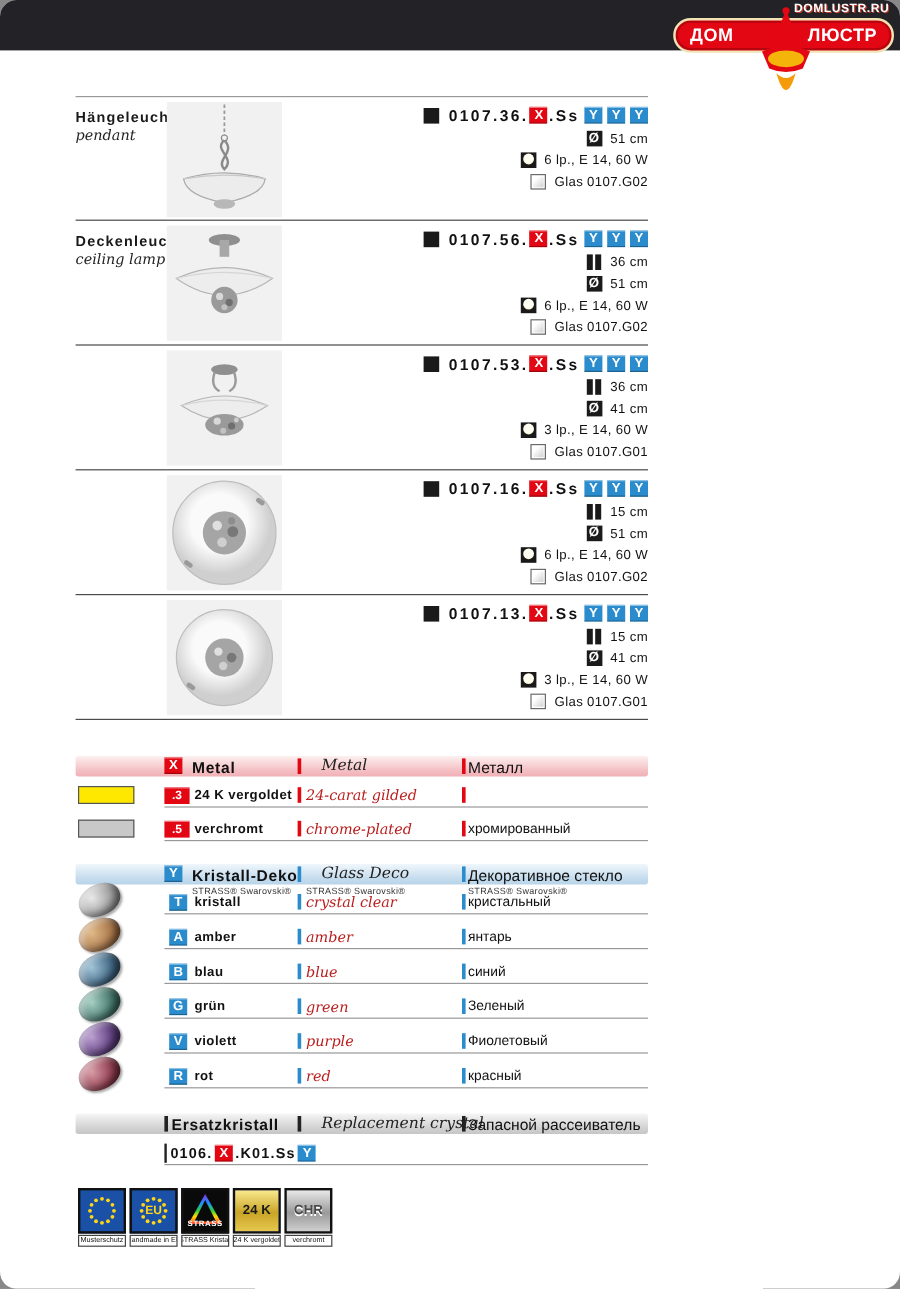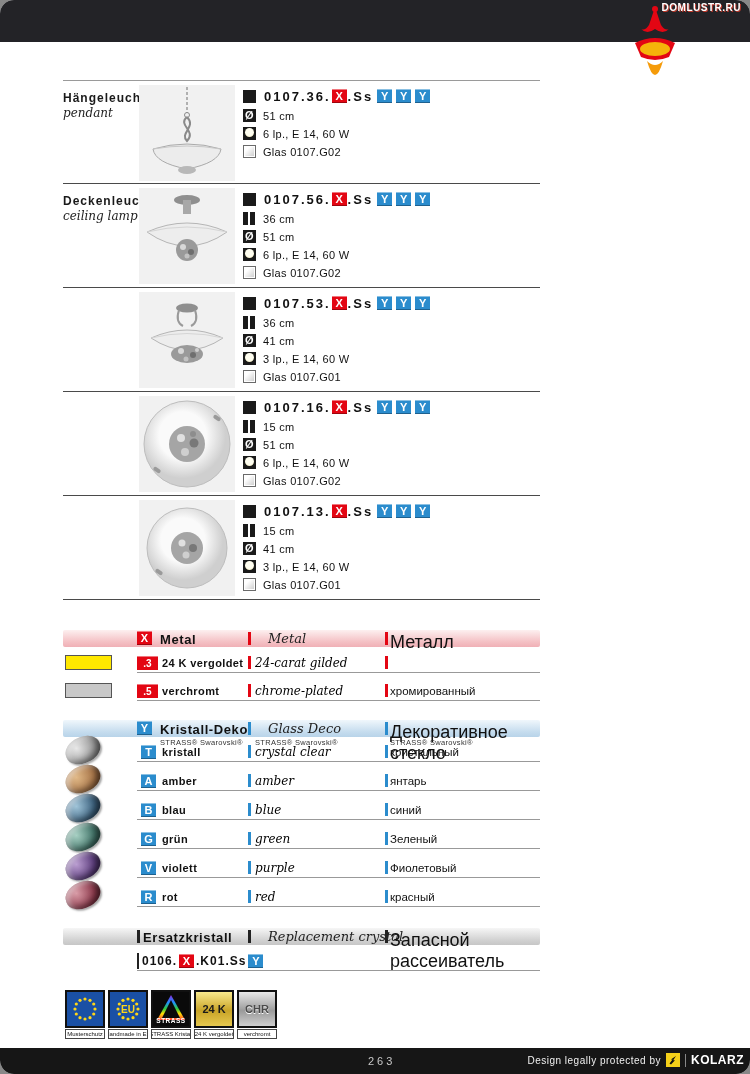--- a/index.html
+++ b/index.html
@@ -21,21 +21,21 @@
   
   .products { position:absolute; left:63px; top:80px; width:477px; }
   .prow { position:relative; height:104px; border-bottom:1px solid #4a4a4a; }
   .prow:first-child { border-top:1px solid #9a9a9a; }
   .plabel { position:absolute; left:0; top:10px; width:100px; }
   .plabel .de { font-size:12px; font-weight:bold; color:#1a1a1a; letter-spacing:1px; }
   .plabel .en { font-family:"DejaVu Serif", serif; font-style:italic; font-size:12px; color:#222; margin-top:1px; }
   .pimg { position:absolute; left:76px; top:4px; width:96px; height:96px; background:#f1f1f1; }
   .pimg svg { position:absolute; left:0; top:0; }
   .pspecs { position:absolute; left:180px; top:6px; width:297px; }
-  .spec { display:flex; align-items:center; height:17px; margin-bottom:1px; font-size:11px; color:#111; letter-spacing:.3px; }
+  .spec { display:flex; align-items:center; height:17px; margin-bottom:1px; font-size:11px; color:#111; letter-spacing:.3px;justify-content:flex-end; }
   .spec .txt { margin-left:7px; }
   .code-row { height:18px; font-weight:bold; font-size:13px; letter-spacing:2px; margin-bottom:2px; }
   .sq { width:13px; height:13px; background:#1a1a1a; display:inline-block; flex:0 0 13px; margin-right:8px; }
   .xbox,.ybox { display:inline-flex; align-items:center; justify-content:center; width:15px; height:14px;
                 color:#fff; font-weight:bold; font-size:11px; letter-spacing:0;
                 box-shadow:inset 0 1px 0 rgba(255,255,255,.45), inset 0 -1px 0 rgba(0,0,0,.3); }
   .xbox { background:#e30613; }
   .ybox { background:#2b8ccd; margin-left:4px; }
   .code-row .xbox { margin:0 1px; }
   .ic { flex:0 0 13px; width:13px; height:13px; position:relative; }
@@ -50,33 +50,33 @@
 
   
   .legend { position:absolute; left:63px; top:630px; width:477px; }
   .lband { position:absolute; left:0; width:477px; height:17px; border-radius:2px; }
   .lband.pink { background:linear-gradient(180deg,#fdf0f0 0%,#f4c0c4 70%,#f0b0b6 100%); }
   .lband.blue { background:linear-gradient(180deg,#f0f7fc 0%,#c5dcee 70%,#b8d4e9 100%); }
   .lband.gray { background:linear-gradient(180deg,#f6f6f6 0%,#d2d2d2 70%,#c6c6c6 100%); }
   .lband .bx { position:absolute; left:74px; top:1px; }
   .h-de { position:absolute; left:97px; top:2px; font-size:13px; font-weight:bold; color:#111; letter-spacing:.6px; }
   .h-en { position:absolute; left:192px; top:1px; font-family:"DejaVu Serif", serif; font-style:italic; font-size:13px; color:#222;margin-left:13px; }
-  .h-ru { position:absolute; left:327px; top:2px; font-size:18px; color:#111; }
+  .h-ru { position:absolute; left:327px; top:2px; font-size:13px; color:#111; }
   .vbar { position:absolute; top:2px; width:3px; height:13px; }
   .vbar.red { background:#e30613; } .vbar.blu { background:#2b8ccd; } .vbar.blk { background:#222; }
   .vbar.c2 { left:185px; } .vbar.c3 { left:322px; }
   .lsub { position:absolute; font-size:7.5px; color:#333; letter-spacing:.3px; }
   .lrow { position:absolute; left:0; width:477px; height:19px; }
   .lrow::after { content:""; position:absolute; left:74px; right:0; bottom:0; height:1px; background:#999; }
   .lrow .rcode { position:absolute; left:74px; top:2px; width:21px; height:14px; background:#e30613; color:#fff;
                  font-weight:bold; font-size:10px; display:flex; align-items:center; justify-content:center;
                  box-shadow:inset 0 1px 0 rgba(255,255,255,.45); }
   .lrow .lcode { position:absolute; left:74px; top:2px; }
   .l-de { position:absolute; left:99px; top:3px; font-size:11px; font-weight:bold; color:#111; letter-spacing:.4px; }
-  .l-en { position:absolute; left:192px; top:2px; font-family:"DejaVu Serif", serif; font-style:italic; font-size:12px; color:#000000; }
+  .l-en { position:absolute; left:192px; top:2px; font-family:"DejaVu Serif", serif; font-style:italic; font-size:12px; color:#b91c1c; }
   .l-ru { position:absolute; left:327px; top:3px; font-size:11.5px; color:#111; }
   .swatch { position:absolute; left:2px; top:1px; width:47px; height:15px; border:1px solid #555; }
   .crystal { position:absolute; left:2px; top:-6px; width:36px; height:26px; border-radius:50% 45% 50% 45%;
              transform:rotate(-22deg); box-shadow:1px 2px 2px rgba(0,0,0,.35), inset -3px -3px 6px rgba(0,0,0,.45),
              inset 3px 3px 5px rgba(255,255,255,.5); }
   .ecode { position:absolute; left:79px; top:2px; font-size:12px; font-weight:bold; color:#111; letter-spacing:1px;
            display:flex; align-items:center; }
   .ecode .xbox { margin:0 2px; } .ecode .ybox { margin-left:2px; }
   .ebar { position:absolute; left:74px; top:1px; width:2px; height:16px; background:#222; }
 
@@ -109,20 +109,24 @@
   .kword { font-size:12px; font-weight:bold; color:#fff; letter-spacing:.5px; }
 </style>
 </head>
 <body>
 
 <div class="page">
 
   <div class="topbar"></div>
   <div class="logo">
     <div class="logo-domain">DOMLUSTR.RU</div>
+    <div class="logo-pill">
+      <span>ДОМ</span>
+      <span>ЛЮСТР</span>
+    </div>
     <svg class="logo-chand" viewBox="0 0 52 70">
       <path d="M26 2 L20 20 Q16 26 12 24 Q18 30 26 24 Q34 30 40 24 Q36 26 32 20 Z" fill="#e30613"></path>
       <path d="M6 38 Q26 28 46 38 L40 52 Q26 58 12 52 Z" fill="#e30613"></path>
       <ellipse cx="26" cy="44" rx="15" ry="7" fill="#f5b40a"></ellipse>
       <path d="M18 56 Q26 64 34 56 Q30 70 26 70 Q22 70 18 56 Z" fill="#f59b0a"></path>
       <circle cx="26" cy="4" r="3" fill="#e30613"></circle>
     </svg>
   </div>
 
   <div class="products">
@@ -565,25 +569,14 @@
       <div class="bcap">24 K vergoldet</div>
     </div>
     <div class="badge">
       <div class="bicon chrome">
         <span class="binner chr-txt">CHR</span>
       </div>
       <div class="bcap">verchromt</div>
     </div>
   </div>
 
-  <div class="footer">
-    <span class="fpage">263</span>
-    <div class="fright">
-      <span class="fprot">Design legally protected by</span>
-      <span class="kmark">
-          <i></i>
-        </span>
-      <span class="kdiv"></span>
-      <span class="kword">KOLARZ</span>
-    </div>
-  </div>
 
 </div>
 
 </body></html>

